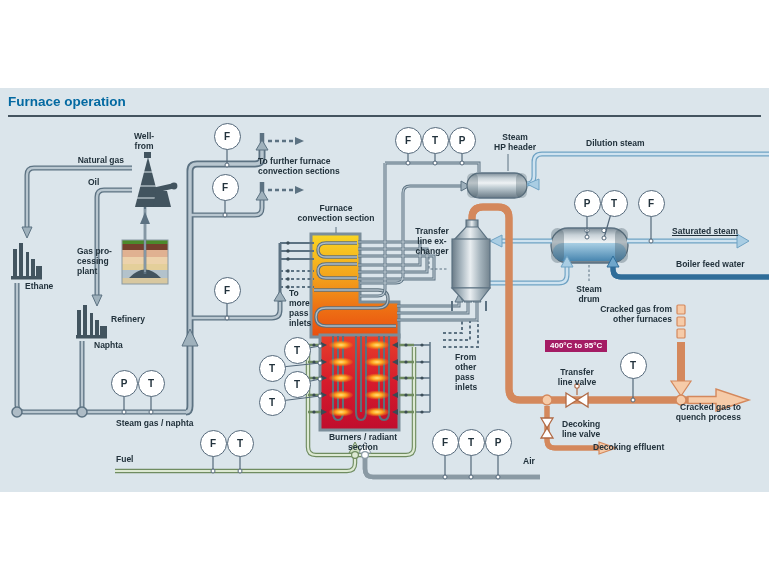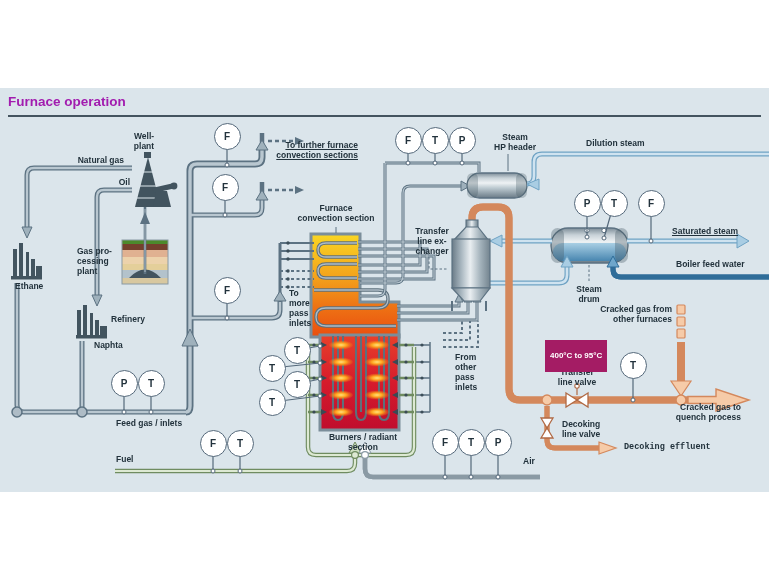--- a/index.html
+++ b/index.html
@@ -1,28 +1,28 @@
 <!DOCTYPE html>
 <html><head>
 <meta charset="utf-8">
 <style>
   html,body{margin:0;padding:0;background:#fff;}
   .stage{position:relative;width:769px;height:577px;background:#ffffff;overflow:hidden;
          font-family:"Liberation Sans",sans-serif;}
   .panel{position:absolute;left:0;top:88px;width:769px;height:404px;background:#dbe5eb;}
-  .title{position:absolute;left:8px;top:95px;font:700 13.5px/1.1 "Liberation Sans",sans-serif;color:#a21caf;}
+  .title{position:absolute;left:8px;top:95px;font:700 13.5px/1.1 "Liberation Sans",sans-serif;color:#0369a1;}
   .rule{position:absolute;left:8px;top:115px;width:753px;height:2px;background:#44545f;}
   .art{position:absolute;left:0;top:0;width:769px;height:577px;}
   .label{position:absolute;font:700 8.5px/1.18 "Liberation Sans",sans-serif;color:#22323c;white-space:pre-line;}
   .inst{position:absolute;width:27px;height:27px;box-sizing:border-box;border-radius:50%;
         background:#fff;border:1.6px solid #54687a;color:#22323c;
         display:flex;align-items:center;justify-content:center;
         font:700 10px "Liberation Sans",sans-serif;}
   .badge{position:absolute;left:545px;top:340px;background:#a41c64;color:#fff;
-         padding:12px 5px;font:700 8px/1 "Liberation Sans",sans-serif;white-space:nowrap;}
+         padding:2px 5px;font:700 8px/1 "Liberation Sans",sans-serif;white-space:nowrap;}
 </style>
 </head>
 <body>
 
 <div class="stage">
   <div class="panel"></div>
   <div class="title">Furnace operation</div>
   <div class="rule"></div>
 
   <svg class="art" viewBox="0 0 769 577">
@@ -422,32 +422,32 @@
         <circle cx="604" cy="238" r="2" fill="#fff" stroke="#54687a" stroke-width="1"></circle>
         <line x1="651" y1="203" x2="651" y2="241" stroke="#54687a" stroke-width="1.2"></line>
         <circle cx="651" cy="241" r="2" fill="#fff" stroke="#54687a" stroke-width="1"></circle>
         <line x1="633" y1="365" x2="633" y2="400" stroke="#54687a" stroke-width="1.2"></line>
         <circle cx="633" cy="400" r="2" fill="#fff" stroke="#54687a" stroke-width="1"></circle>
       </g>
   </svg>
 
   <div id="labels">
       <div class="label" style="left: 122px; top: 131px; width: 44px; text-align: center;">Well-
-plant</div>
+from</div>
       <div class="label" style="left: 52px; top: 155px; width: 72px; text-align: right;">Natural gas</div>
-      <div class="label" style="left: 100px; top: 177px; width: 30px; text-align: right;">Oil</div>
+      <div class="label" style="left: 88px; top: 177px; width: 30px; ">Oil</div>
       <div class="label" style="left: 46px; top: 246px; margin-left: 31px;">Gas pro-
 cessing
 plant</div>
-      <div class="label" style="left: 15px; top: 281px;">Ethane</div>
+      <div class="label" style="left: 25px; top: 281px;">Ethane</div>
       <div class="label" style="left: 111px; top: 314px;">Refinery</div>
       <div class="label" style="left: 94px; top: 340px;">Naphta</div>
-      <div class="label" style="left: 116px; top: 418px;">Feed gas / inlets</div>
+      <div class="label" style="left: 116px; top: 418px;">Steam gas / naphta</div>
       <div class="label" style="left: 116px; top: 454px;">Fuel</div>
-      <div class="label" style="left: 258px; top: 140px; width: 100px; text-align: right; text-decoration: underline;">To further furnace
+      <div class="label" style="left: 258px; top: 156px; width: 100px; text-align: left;">To further furnace
 convection sections</div>
       <div class="label" style="left: 294px; top: 203px; width: 84px; text-align: center;">Furnace
 convection section</div>
       <div class="label" style="left: 289px; top: 288px;">To
 more
 pass
 inlets</div>
       <div class="label" style="left: 318px; top: 432px; width: 90px; text-align: center;">Burners / radiant
 section</div>
       <div class="label" style="left: 455px; top: 352px;">From
@@ -465,21 +465,21 @@
       <div class="label" style="left: 569px; top: 284px; width: 40px; text-align: center;">Steam
 drum</div>
       <div class="label" style="left: 598px; top: 304px; width: 74px; text-align: right;">Cracked gas from
 other furnaces</div>
       <div class="label" style="left: 551px; top: 367px; width: 52px; text-align: center;">Transfer
 line valve</div>
       <div class="label" style="left: 653px; top: 402px; width: 88px; text-align: right;">Cracked gas to
 quench process</div>
       <div class="label" style="left: 562px; top: 419px;">Decoking
 line valve</div>
-      <div class="label" style="left: 624px; top: 442px; font-family: Liberation Mono, monospace;">Decoking effluent</div>
+      <div class="label" style="left: 593px; top: 442px;">Decoking effluent</div>
       <div class="label" style="left: 523px; top: 456px;">Air</div>
     </div>
   <div id="instruments">
       <div class="inst" style="left: 213.5px; top: 122.5px;">F</div>
       <div class="inst" style="left: 211.5px; top: 173.5px;">F</div>
       <div class="inst" style="left: 213.5px; top: 276.5px;">F</div>
       <div class="inst" style="left: 110.5px; top: 369.5px;">P</div>
       <div class="inst" style="left: 137.5px; top: 369.5px;">T</div>
       <div class="inst" style="left: 283.5px; top: 336.5px;">T</div>
       <div class="inst" style="left: 258.5px; top: 354.5px;">T</div>

